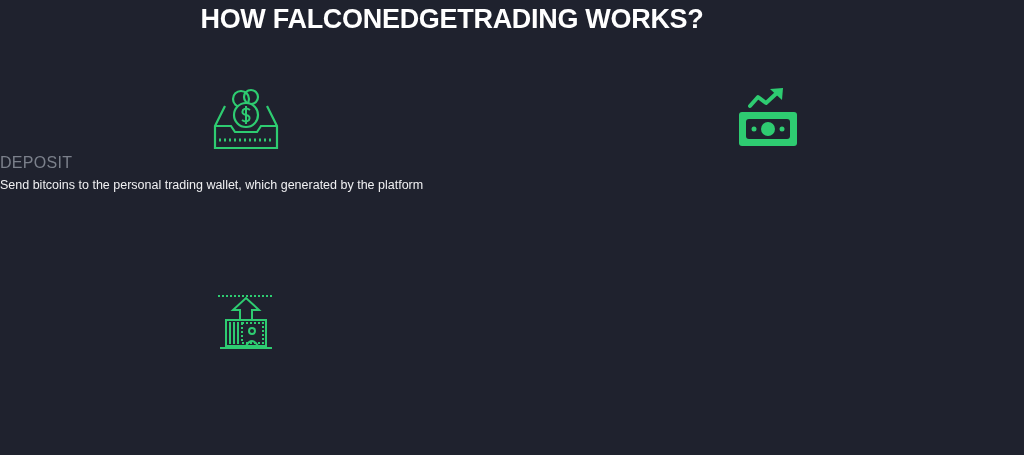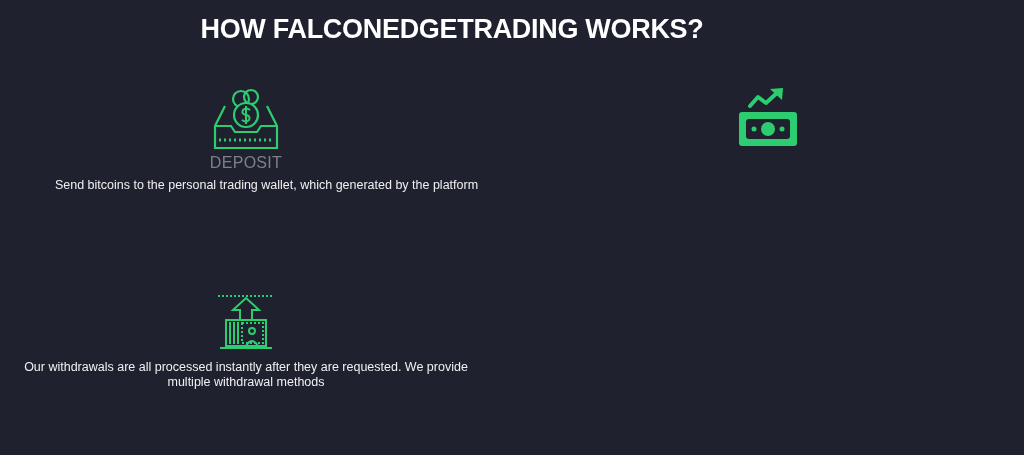--- a/index.html
+++ b/index.html
@@ -4,31 +4,31 @@
 <style>
   html, body { margin:0; padding:0; }
   body {
     width:1024px; height:455px; overflow:hidden;
     background:#1f222e;
     font-family:"Liberation Sans", sans-serif;
     color:#ffffff;
     position:relative;
   }
   .title {
-    position:absolute; left:0; top:14px; width:904px;
+    position:absolute; left:0; top:4px; width:904px;
     text-align:center; font-size:27px; font-weight:bold;
     letter-spacing:-0.3px; color:#ffffff;
   }
-  .step { position:absolute; text-align:center; }
+  .step { position:absolute; }
   .step .icon { display:block; margin:0 auto; }
   .step .heading {
     font-size:16px; color:#7b808b; letter-spacing:0.3px; margin-top:0;
   }
   .step .desc {
-    font-size:12.5px; color:#f0f0f2; line-height:15px; margin-top:6px;padding-left:41px;
+    font-size:12.5px; color:#f0f0f2; line-height:15px; margin-top:6px;
   }
   #deposit { left:0; top:86px; width:492px; }
   #profit { left:512px; top:86px; width:512px; }
   #withdraw { left:0; top:292px; width:492px; }
 </style>
 </head>
 <body>
 
 <div class="title">HOW FALCONEDGETRADING WORKS?</div>
 
@@ -64,14 +64,13 @@
     <path d="M24 28 L24 18 L17 18 L30 6 L43 18 L36 18 L36 28"></path>
     <rect x="10" y="28" width="40" height="26"></rect>
     <line x1="14" y1="30" x2="14" y2="52"></line>
     <line x1="18" y1="30" x2="18" y2="52"></line>
     <line x1="22" y1="30" x2="22" y2="52"></line>
     <rect x="26" y="31" width="21" height="20" stroke-dasharray="2 2"></rect>
     <circle cx="36" cy="39" r="3"></circle>
     <path d="M30 54 Q36 44 42 54"></path>
     <line x1="4" y1="56" x2="56" y2="56"></line>
   </svg>
-  <div class="desc" style="padding:0 24px;">Our withdrawals are all processed instantly after they are requested. We provide multiple withdrawal methods</div>
 </div>
 
 </body></html>

